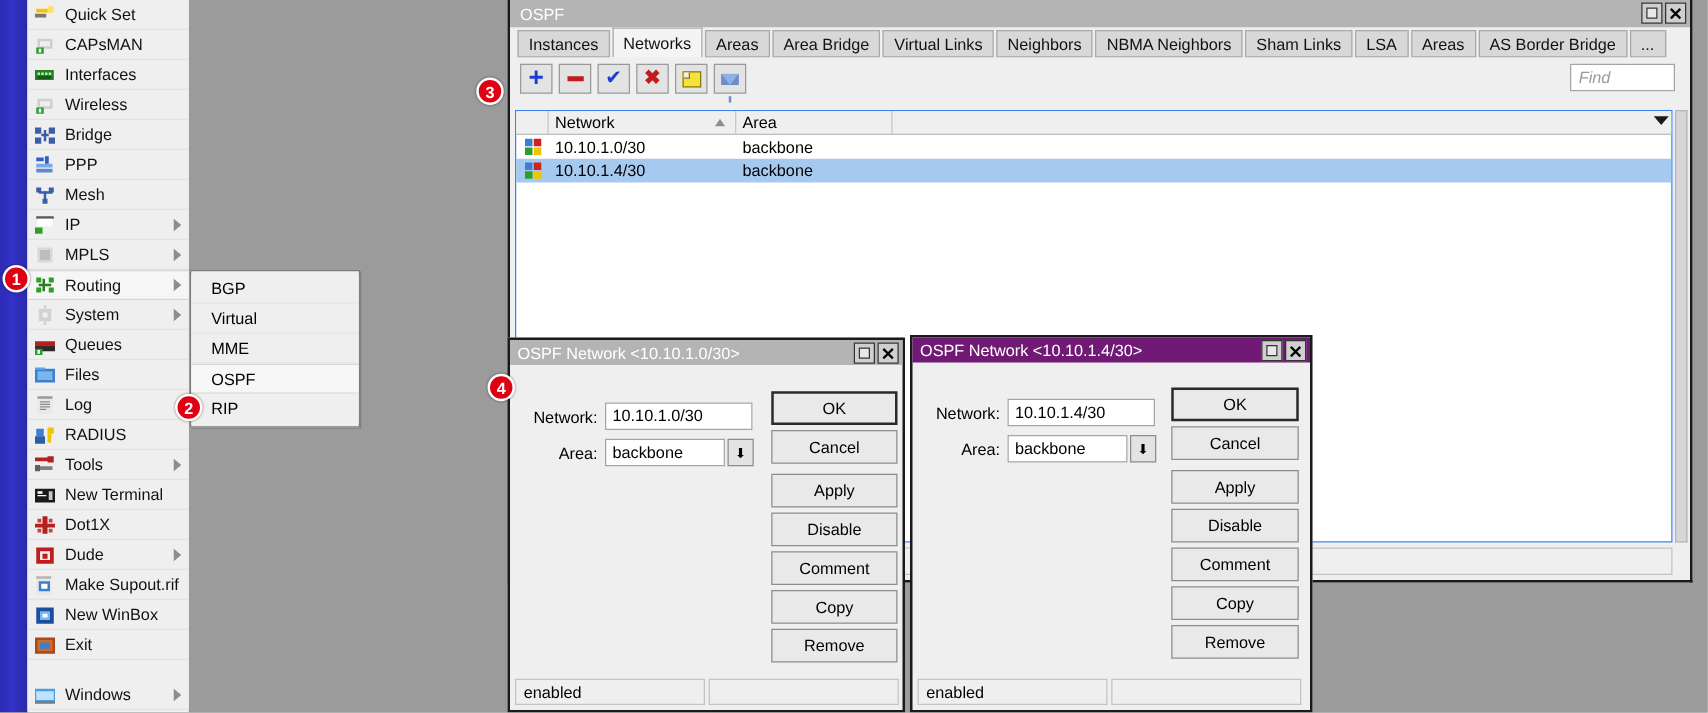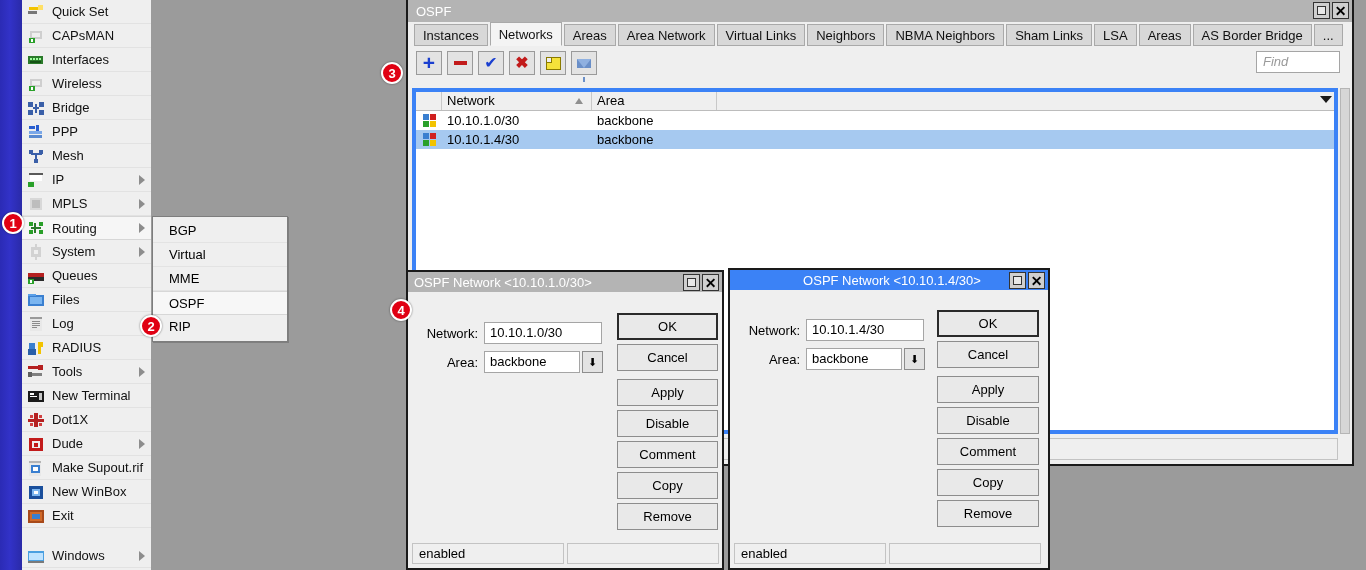--- a/index.html
+++ b/index.html
@@ -99,21 +99,21 @@
   }
   .find-box {
     position: absolute; right: 12px; top: 5px; width: 84px; height: 22px;
     background: #fff; border: 1px solid #a5a5a5;
     font-size: 13px; font-style: italic; color: #9a9a9a;
     line-height: 20px; padding-left: 6px;
   }
 
   .table-wrap {
     position: absolute; left: 4px; top: 88px; right: 14px; bottom: 30px;
-    background: #fff; border: 4px solid #3b82f6;
+    background: #fff; border: 1px solid #3b82f6;
   }
   .table-head {
     display: flex; height: 19px; background: #efefef;
     border-bottom: 1px solid #bcbcbc; position: relative;
   }
   .th { border-right: 1px solid #c8c8c8; font-size: 13px; line-height: 18px; padding-left: 5px; position: relative; }
   .th.c0 { width: 26px; padding: 0; }
   .th.c1 { width: 150px; }
   .th.c2 { width: 125px; }
   .th.c3 { flex: 1; border-right: none; }
@@ -143,21 +143,21 @@
     background: #d6d6d6; border: 1px solid #b5b5b5;
   }
 
   
   .dlg { position: absolute; background: #efefef; border: 2px solid #1a1a1a; }
   .dlg-title {
     height: 20px; display: flex; align-items: center; padding-left: 6px;
     font-size: 13px; color: #fff; position: relative;
   }
   .dlg-title.inactive { background: #b4b4b4; }
-  .dlg-title.active { background: #3b82f6; justify-content: center; }
+  .dlg-title.active { background: #701a75; }
   .dlg-body { position: relative; height: calc(100% - 20px); }
   .field-row { position: absolute; display: flex; align-items: center; }
   .field-label { font-size: 13px; text-align: right; color: #000; }
   .field-input {
     background: #fff; border: 1px solid #a5a5a5; height: 22px;
     font-size: 13px; line-height: 20px; padding-left: 5px; color: #000;
   }
   .combo-arrow {
     width: 21px; height: 22px; background: #e3e3e3; border: 1px solid #8d8d8d;
     margin-left: 2px; display:flex; align-items:center; justify-content:center;
@@ -480,21 +480,21 @@
         <div class="win-btn">
             <span class="xglyph">✕</span>
           </div>
       </div>
     </div>
 
     <div class="tabbar" id="ospf-tabs">
         <div class="tab"><span>Instances</span></div>
         <div class="tab active"><span>Networks</span></div>
         <div class="tab"><span>Areas</span></div>
-        <div class="tab"><span>Area Network</span></div>
+        <div class="tab"><span>Area Bridge</span></div>
         <div class="tab"><span>Virtual Links</span></div>
         <div class="tab"><span>Neighbors</span></div>
         <div class="tab"><span>NBMA Neighbors</span></div>
         <div class="tab"><span>Sham Links</span></div>
         <div class="tab"><span>LSA</span></div>
         <div class="tab"><span>Areas</span></div>
         <div class="tab"><span>AS Border Bridge</span></div>
         <div class="tab"><span>...</span></div>
       </div>
 

